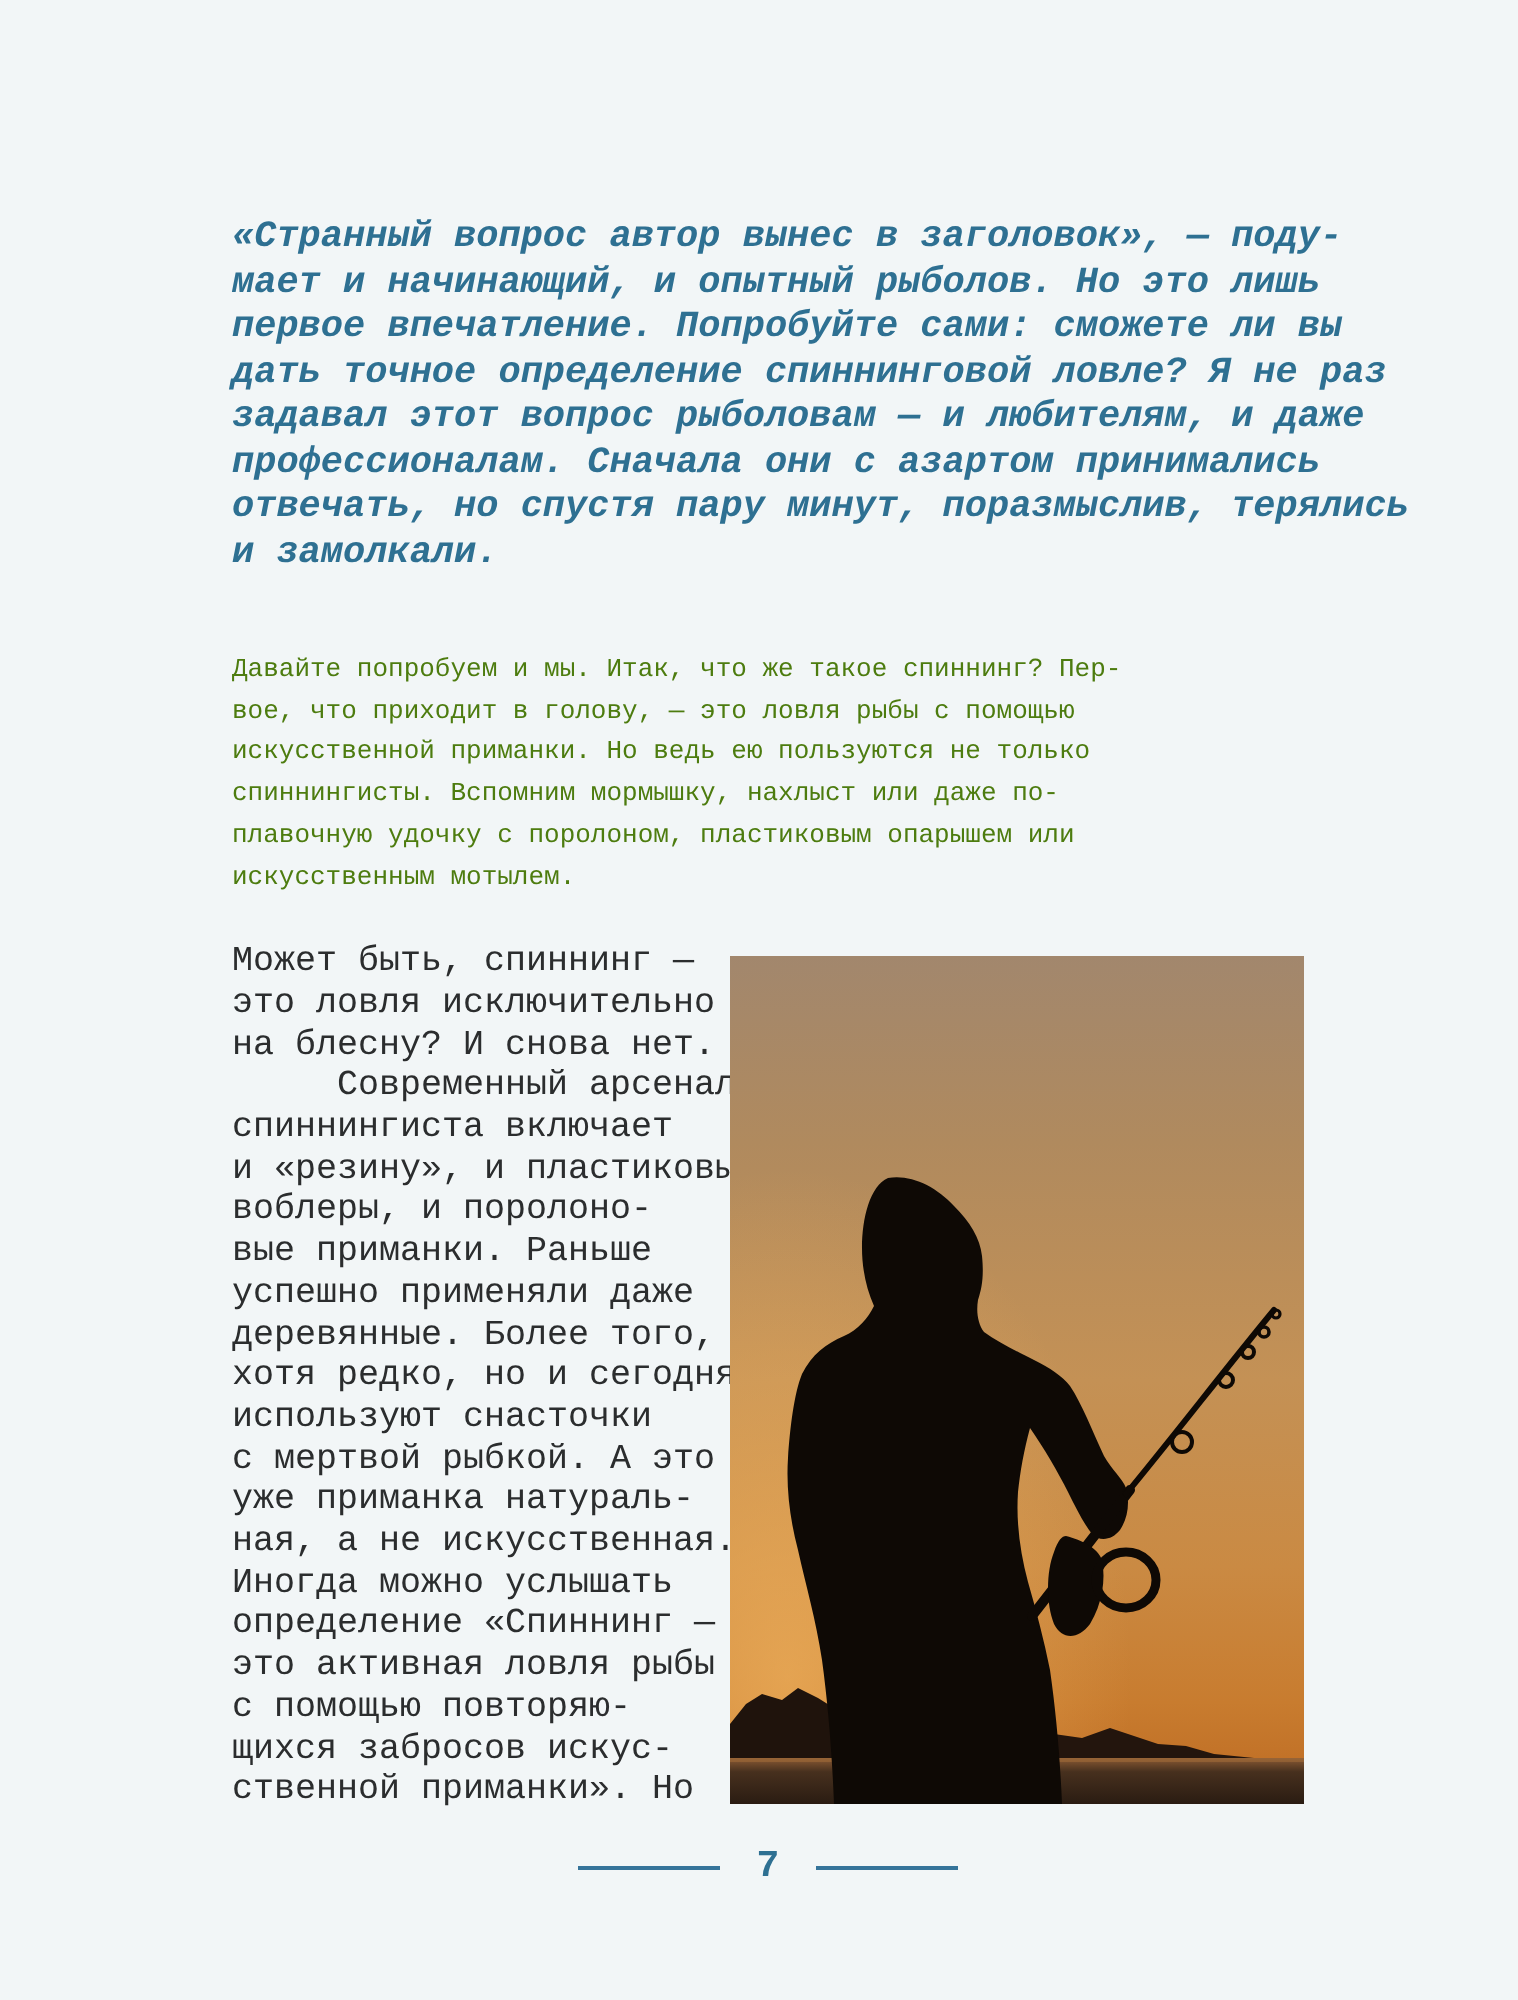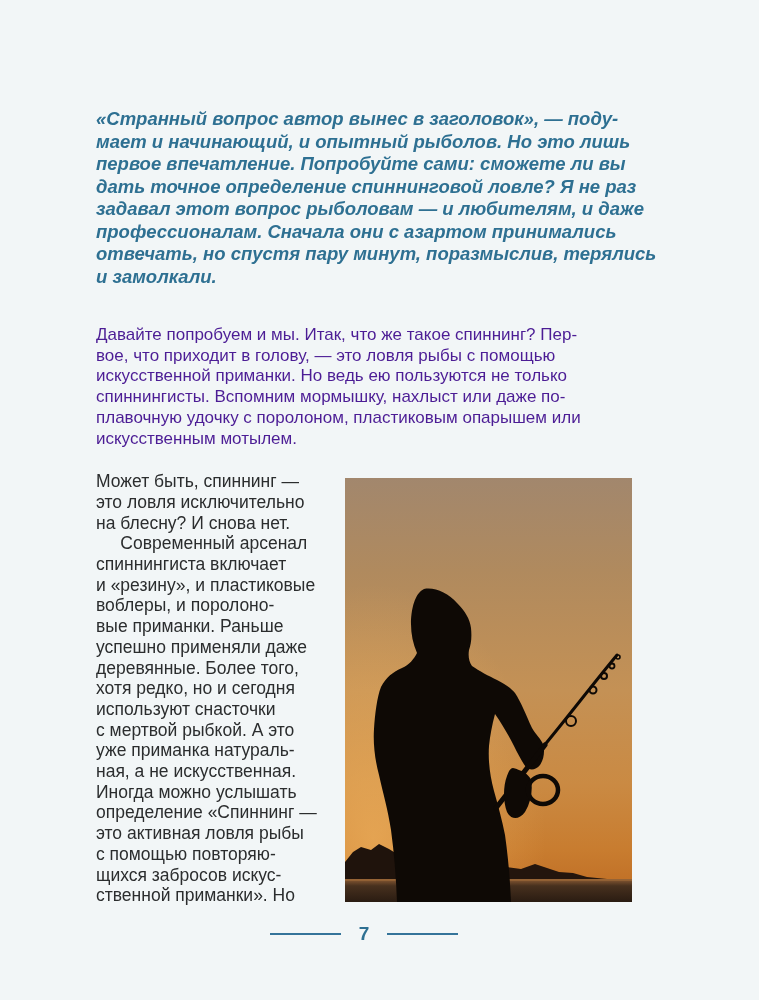--- a/index.html
+++ b/index.html
@@ -4,36 +4,36 @@
 <style>
   html,body { margin:0; padding:0; }
   .page {
     position:relative;
     width:759px; height:1000px;
     background:#f2f6f7;
     font-family:"Liberation Sans", sans-serif;
     overflow:hidden;
   }
   .content {
-    position:absolute; left:96px; top:0; width:536px;
+    position:absolute; left:116px; top:0; width:536px;font-family:Liberation Mono, monospace;
   }
   .intro {
     margin:108px 0 0 0;
     font-style:italic;
     font-weight:700;
     font-size:18.5px;
     line-height:22.5px;
     color:#2e7092;
     white-space:pre;
   }
   .para1 {
     margin-top:37px;
-    font-size:17px;
+    font-size:13px;
     line-height:20.7px;
-    color:#4c1d95;
+    color:#4d7c0f;
     white-space:pre;
   }
   .row {
     display:flex;
     align-items:flex-start;
     margin-top:22px;
   }
   .col-text {
     width:249px;
     font-size:17.5px;

